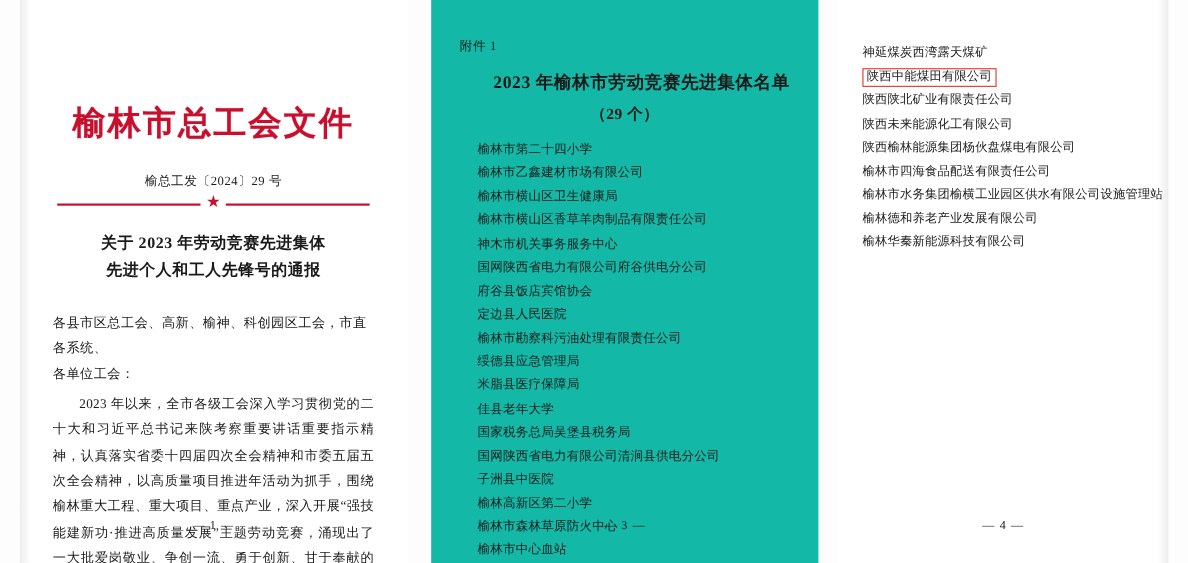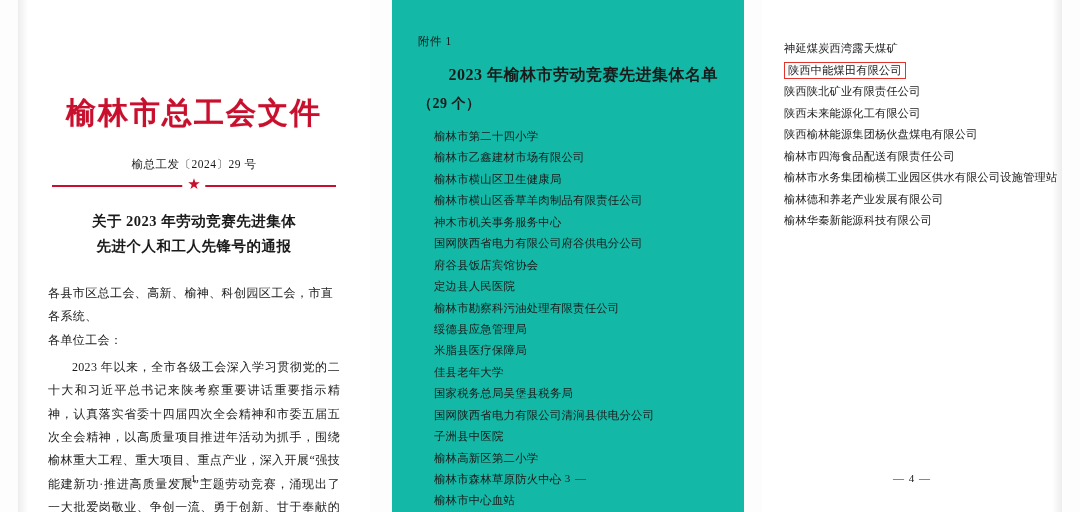--- a/index.html
+++ b/index.html
@@ -117,20 +117,21 @@
     letter-spacing: 0.5px;
   }
   .p3-title {
     text-align: right;
     font-weight: bold;
     font-size: 16px;
     margin-top: 16px;
     letter-spacing: 0.5px;
   }
   .p3-subtitle {
+    text-align: center;
     font-weight: bold;
     font-size: 14px;
     margin-top: 9px;
     letter-spacing: 0.5px;
   }
   .list {
     margin-top: 13px;
     padding-left: 16px;
   }
   .list-item {

